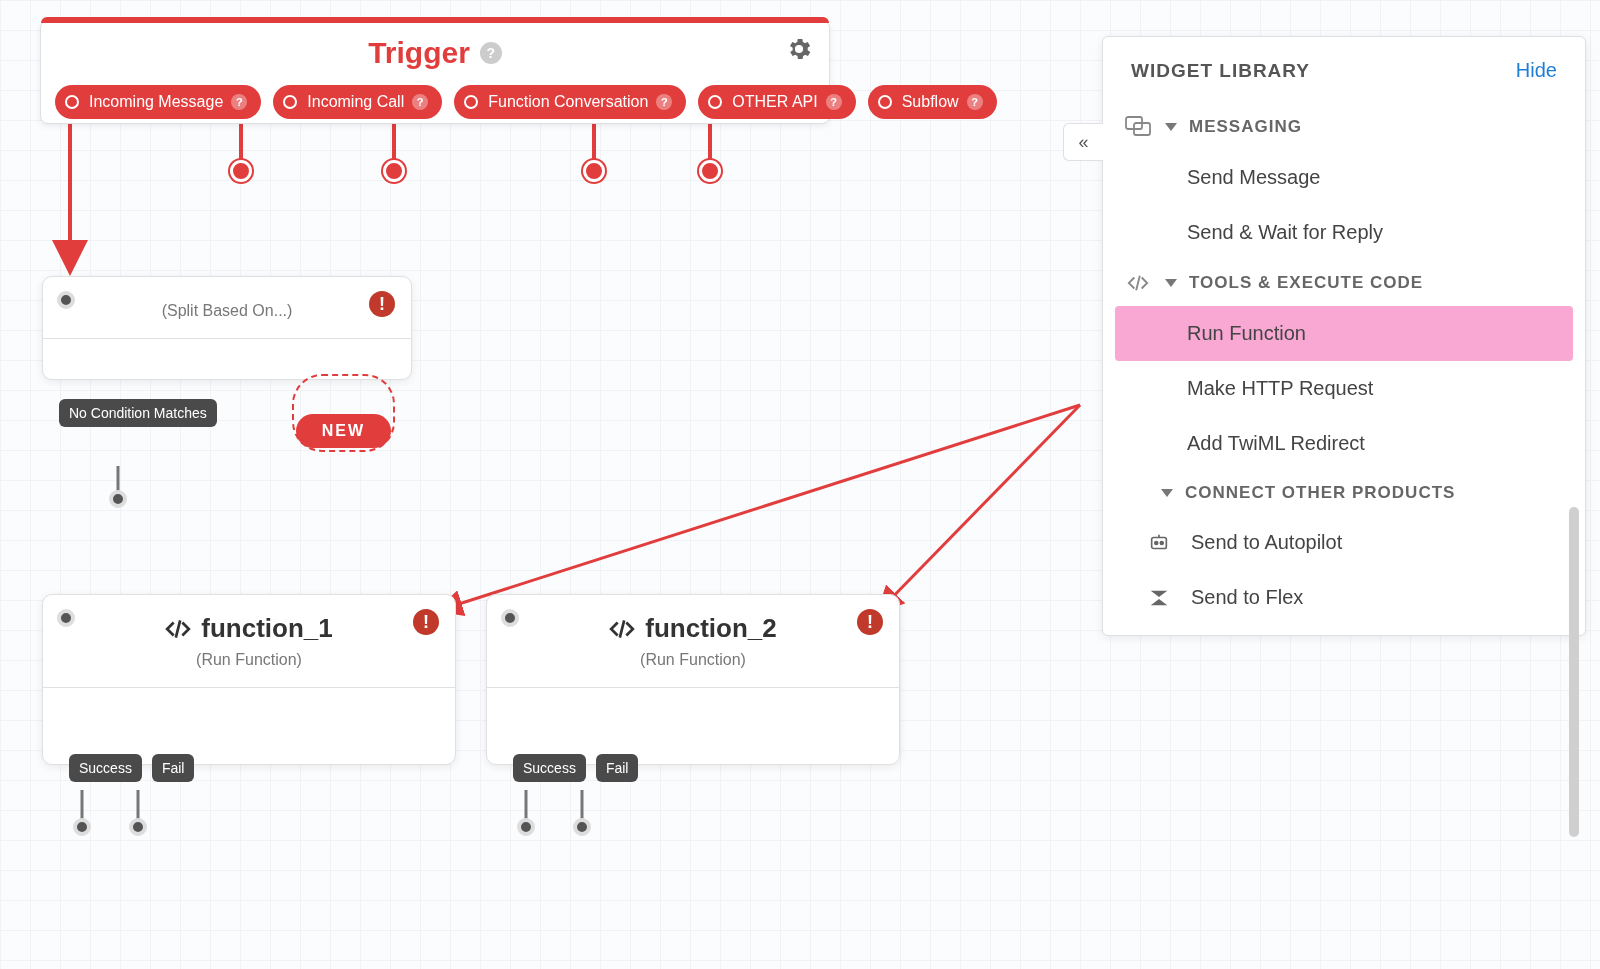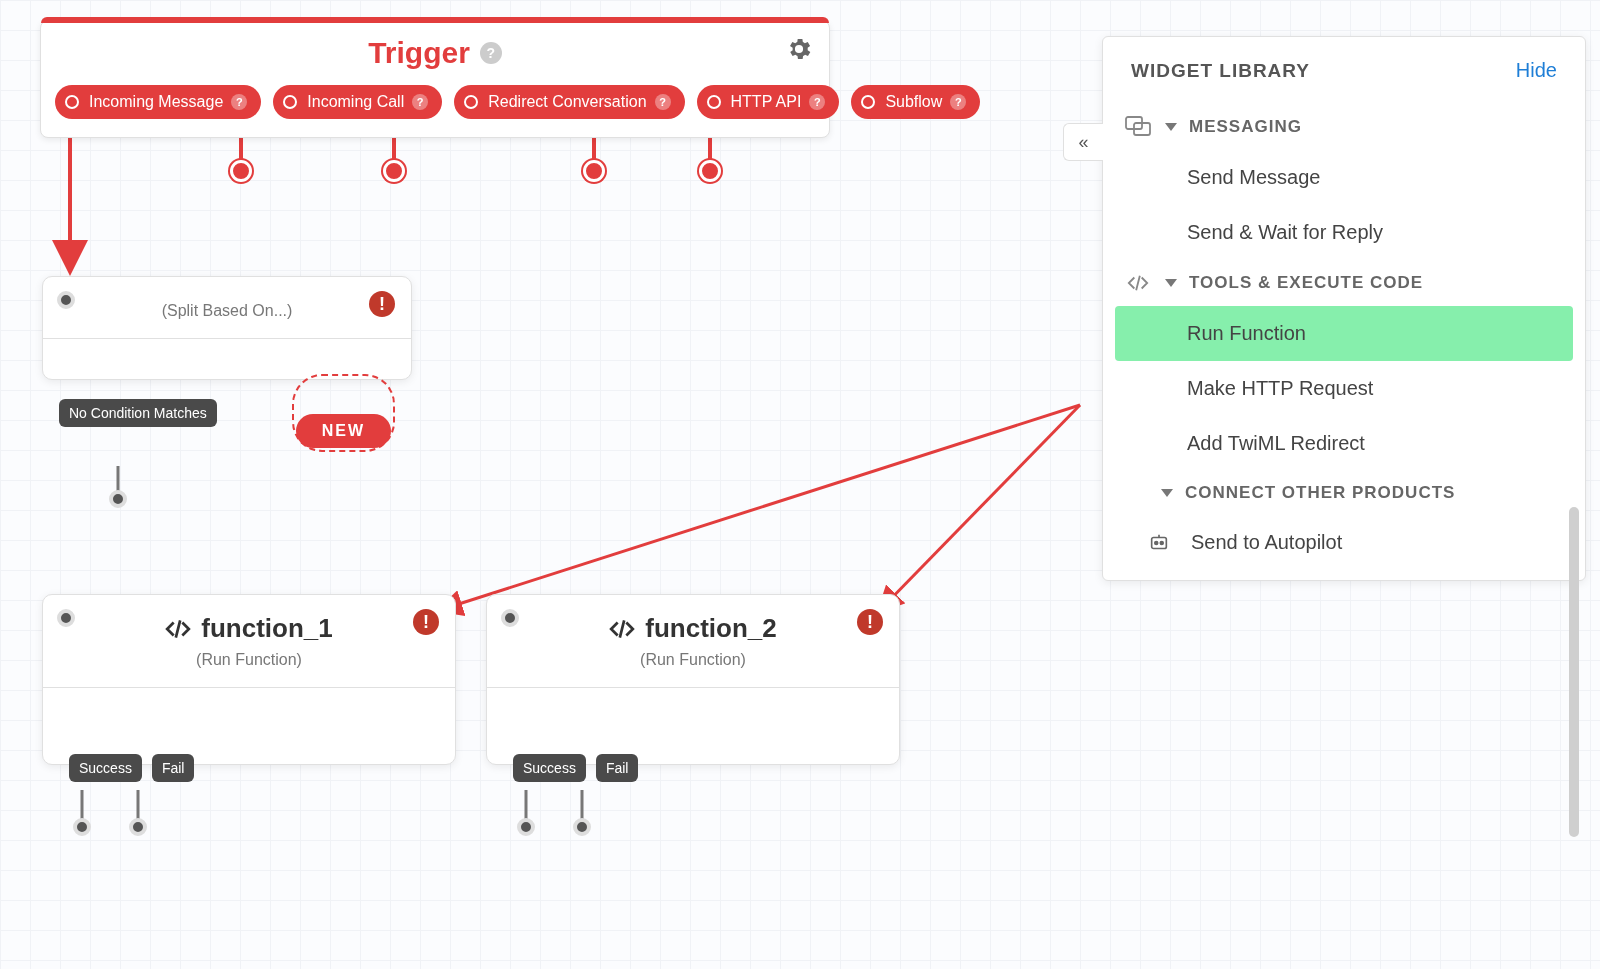--- a/index.html
+++ b/index.html
@@ -37,21 +37,21 @@
   }
   .trigger-head{
     display:flex;align-items:center;justify-content:center;height:64px;position:relative;
     font-size:30px;font-weight:700;color:var(--red);
   }
   .help{display:inline-flex;align-items:center;justify-content:center;width:22px;height:22px;border-radius:50%;background:#ccc;color:#fff;font-size:14px;font-weight:700;margin-left:10px;}
   .help-sm{width:16px;height:16px;font-size:11px;background:rgba(255,255,255,.35);margin-left:8px;}
   .gear{position:absolute;right:16px;top:14px;color:#666;}
   .gear svg{width:28px;height:28px;display:block;}
 
-  .trigger-pills{display:flex;gap:12px;padding:0 14px 18px;flex-wrap:nowrap;}
+  .trigger-pills{display:flex;gap:12px;padding:0 14px 4px;flex-wrap:nowrap;}
   .pill{
     display:inline-flex;align-items:center;
     background:var(--red);color:#fff;font-size:16px;height:34px;border-radius:17px;padding:0 14px 0 10px;
     white-space:nowrap;cursor:pointer;
   }
   .pill .rad{width:14px;height:14px;border-radius:50%;border:2px solid #fff;margin-right:10px;flex:0 0 auto;}
 
   .hang-dot{ 
     position:absolute;width:22px;height:22px;border-radius:50%;
     background:var(--red);border:3px solid #fff;box-shadow:0 0 0 2px var(--red);
@@ -112,21 +112,21 @@
   .collapse-tab{
     position:absolute;left:-40px;top:86px;width:40px;height:38px;background:var(--panel);border:1px solid var(--border);
     border-right:none;border-radius:6px 0 0 6px;display:flex;align-items:center;justify-content:center;color:#555;font-size:18px;cursor:pointer;
   }
   .group{padding:0 12px;}
   .group-head{display:flex;align-items:center;gap:12px;color:#666;font-size:17px;letter-spacing:1px;font-weight:600;padding:12px 8px;cursor:pointer;}
   .group-head .lead-ic{width:30px;display:flex;justify-content:center;color:#888;}
   .caret{width:0;height:0;border-left:6px solid transparent;border-right:6px solid transparent;border-top:8px solid #777;}
   .item{padding:16px 8px 16px 72px;font-size:20px;color:#444;cursor:pointer;border-radius:4px;display:flex;align-items:center;gap:14px;}
   .item .item-ic{width:24px;display:inline-flex;justify-content:center;color:#666;margin-left:-40px;margin-right:6px;}
-  .item.selected{background:#86efac;}
+  .item.selected{background:#f9a8d4;}
   .group-head.indent{padding-left:46px;}
 
   .scroll-track{position:absolute;right:6px;top:470px;width:10px;height:330px;border-radius:5px;background:#cfcfcf;}
 </style>
 </head>
 <body>
 
 <svg class="connections">
   <defs>
     <marker id="arrow-red" viewBox="0 0 12 12" refX="10" refY="6" markerWidth="9" markerHeight="9" orient="auto-start-reverse">
@@ -168,26 +168,26 @@
         <span>Incoming Message</span>
         <span class="help help-sm">?</span>
       </span>
     <span class="pill">
         <span class="rad"></span>
         <span>Incoming Call</span>
         <span class="help help-sm">?</span>
       </span>
     <span class="pill">
         <span class="rad"></span>
-        <span>Redirect Conversation</span>
-        <span class="help help-sm">?</span>
-      </span>
-    <span class="pill">
-        <span class="rad"></span>
-        <span>HTTP API</span>
+        <span>Function Conversation</span>
+        <span class="help help-sm">?</span>
+      </span>
+    <span class="pill">
+        <span class="rad"></span>
+        <span>OTHER API</span>
         <span class="help help-sm">?</span>
       </span>
     <span class="pill">
         <span class="rad"></span>
         <span>Subflow</span>
         <span class="help help-sm">?</span>
       </span>
   </div>
 </div>
 
@@ -314,16 +314,25 @@
       <span class="item-ic">
         <svg width="22" height="22" viewBox="0 0 24 24" fill="none" stroke="currentColor" stroke-width="1.8">
             <rect x="4" y="6" width="16" height="12" rx="2"></rect>
             <circle cx="9" cy="12" r="1.6" fill="currentColor"></circle>
             <circle cx="15" cy="12" r="1.6" fill="currentColor"></circle>
             <path d="M12 3v3"></path>
           </svg>
       </span>
       <span>Send to Autopilot</span>
     </div>
+    <div class="item">
+      <span class="item-ic">
+        <svg width="22" height="22" viewBox="0 0 24 24" fill="currentColor">
+            <path d="M3 4h18l-9 7z"></path>
+            <path d="M3 20h18l-9-7z"></path>
+          </svg>
+      </span>
+      <span>Send to Flex</span>
+    </div>
   </div>
 
   <div class="scroll-track"></div>
 </div>
 
 </body></html>

